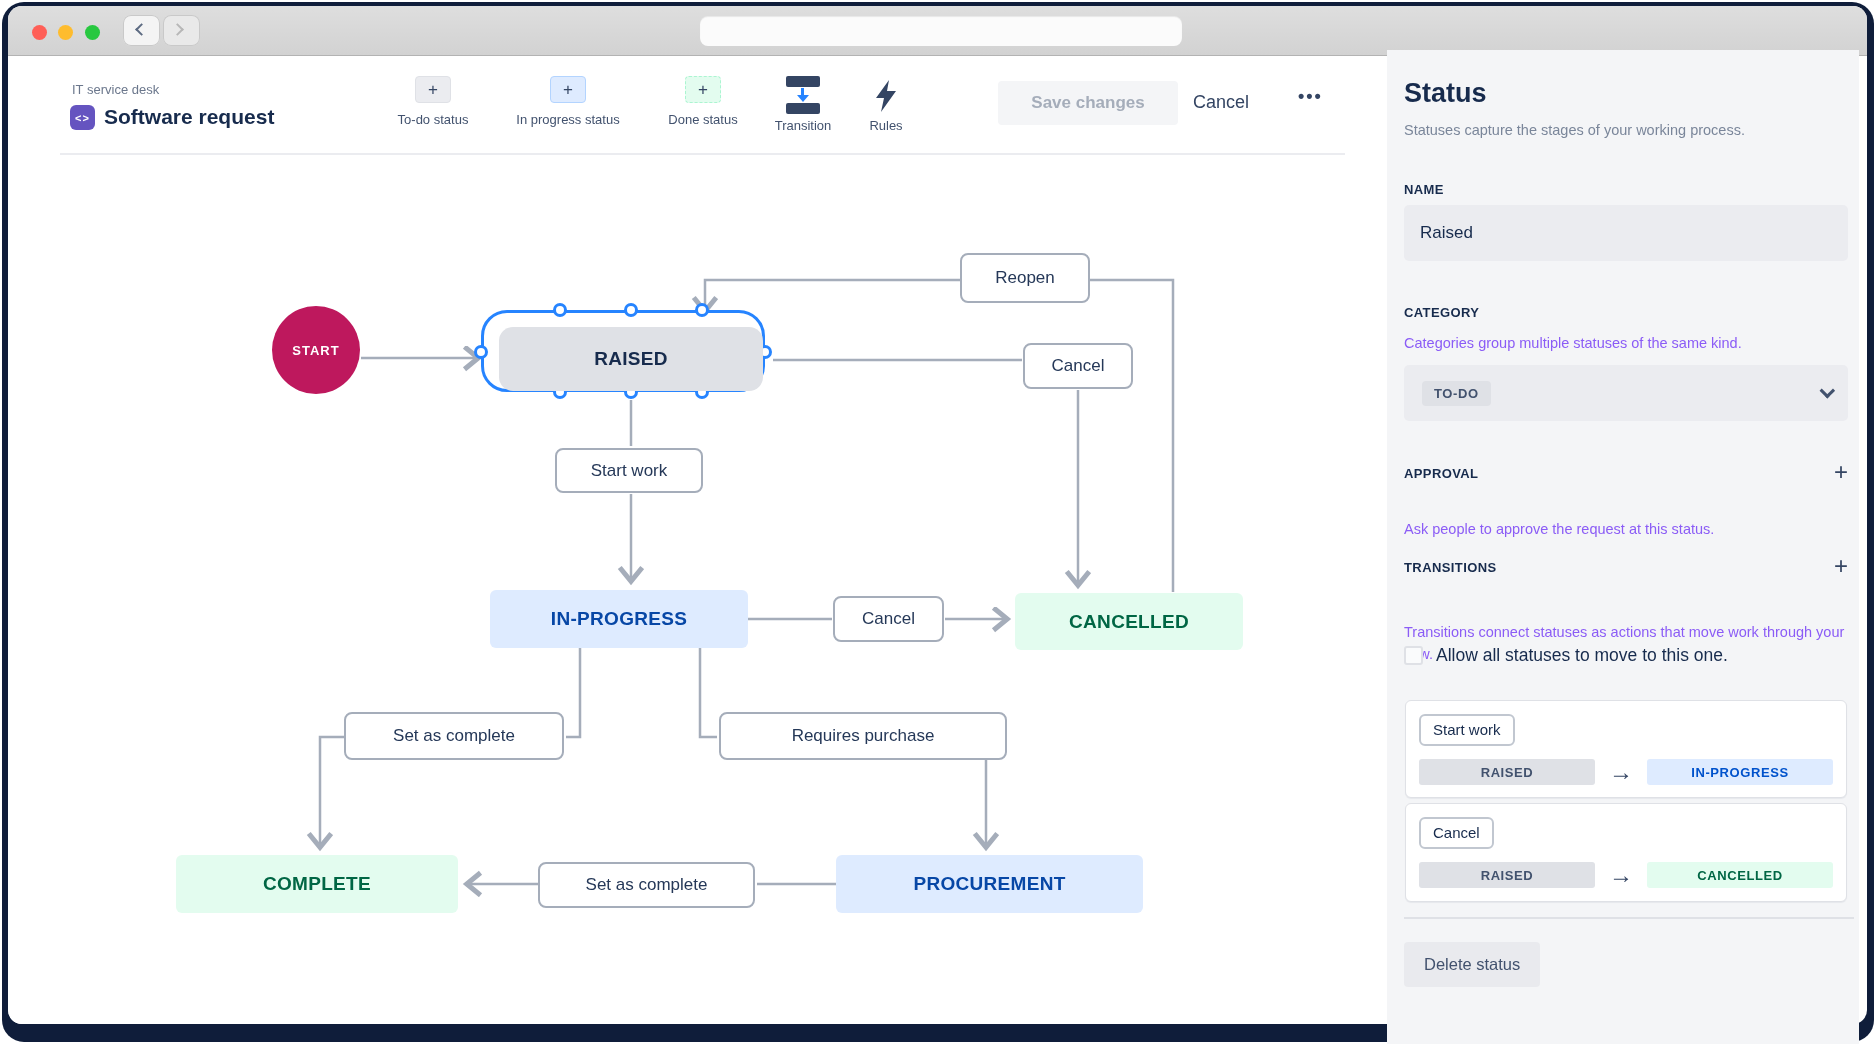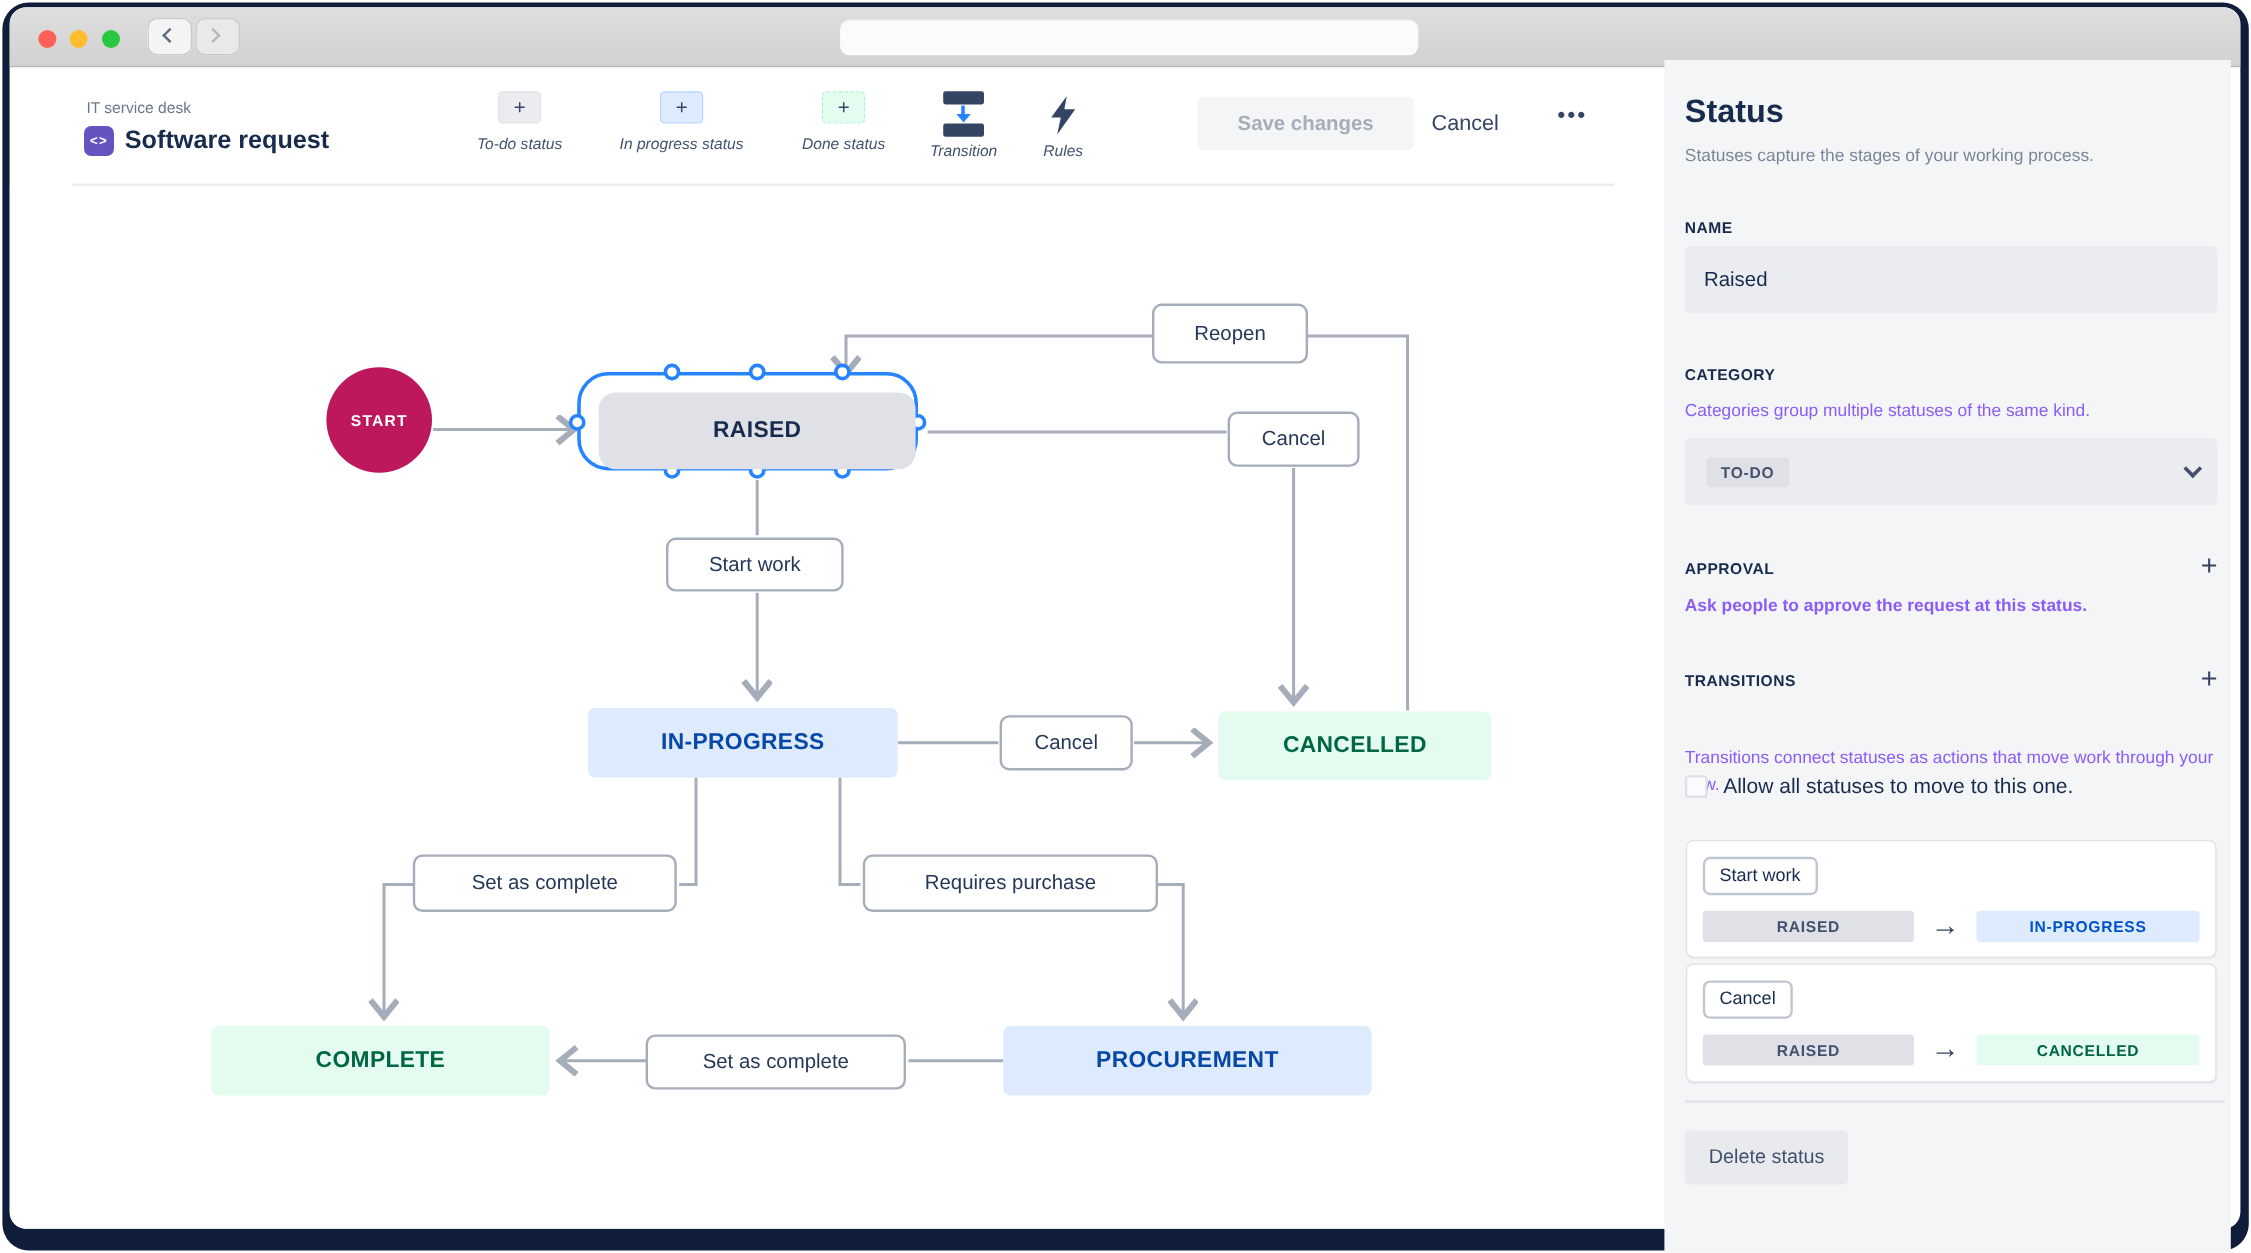--- a/index.html
+++ b/index.html
@@ -22,21 +22,21 @@
 
   
   .proj-label { position:absolute; left:64px; top:76px; font-size:13px; color:#6b778c; }
   .proj-icon { position:absolute; left:62px; top:99px; width:25px; height:25px; border-radius:6px; background:#6554c0; color:#fff; font-size:11px; font-weight:bold; display:flex; align-items:center; justify-content:center; letter-spacing:1px; }
   .proj-title { position:absolute; left:96px; top:99px; font-size:21px; font-weight:bold; color:#172b4d; }
   .tool { position:absolute; top:70px; text-align:center; }
   .tool .plusbox { width:36px; height:27px; border-radius:4px; margin:0 auto 9px; display:flex; align-items:center; justify-content:center; font-size:17px; color:#344563; }
   .plusbox.pb-gray { background:#ebecf0; border:1px solid #dfe1e6; }
   .plusbox.pb-blue { background:#deebff; border:1px solid #b3d4ff; }
   .plusbox.pb-green { background:#e3fcef; border:1px dashed #abf5d1; }
-  .tool .tlbl { font-size:13px; color:#42526e; white-space:nowrap;font-style:italic; }
+  .tool .tlbl { font-size:13px; color:#42526e; white-space:nowrap; }
   .trans-icon { width:34px; height:38px; margin:0 auto 4px; position:relative; }
   .trans-icon .bar { position:absolute; left:0; width:34px; height:11px; border-radius:2px; background:#344563; }
   .trans-icon .bar.b2 { bottom:0; }
   .trans-icon .stem { position:absolute; left:15px; top:12px; width:3px; height:8px; background:#2684ff; }
   .trans-icon .tip { position:absolute; left:11px; top:19px; width:0; height:0; border-left:6px solid transparent; border-right:6px solid transparent; border-top:7px solid #2684ff; }
   .bolt-icon { width:34px; height:40px; margin:0 auto 2px; display:flex; align-items:center; justify-content:center; }
   .save-btn { position:absolute; left:990px; top:75px; width:180px; height:44px; background:#f4f5f7; border:none; border-radius:4px; font-size:17px; font-weight:bold; color:#a5adba; font-family:"Liberation Sans",sans-serif; }
   .cancel-link { position:absolute; left:1185px; top:86px; font-size:18px; color:#344563; cursor:pointer; }
   .more-btn { position:absolute; left:1290px; top:80px; font-size:18px; font-weight:bold; letter-spacing:2px; color:#344563; cursor:pointer; }
   .hdr-divider { position:absolute; left:52px; top:147px; width:1285px; height:2px; background:#ebecf0; }
@@ -182,40 +182,40 @@
   <div class="node n-blue" style="left:490px; top:590px; width:258px; height:58px;">IN-PROGRESS</div>
   <div class="node n-green" style="left:1015px; top:593px; width:228px; height:57px;">CANCELLED</div>
   <div class="node n-blue" style="left:836px; top:855px; width:307px; height:58px;">PROCUREMENT</div>
   <div class="node n-green" style="left:176px; top:855px; width:282px; height:58px;">COMPLETE</div>
 
   <div class="tlabel" style="left:960px; top:253px; width:130px; height:50px;">Reopen</div>
   <div class="tlabel" style="left:1023px; top:343px; width:110px; height:46px;">Cancel</div>
   <div class="tlabel" style="left:555px; top:448px; width:148px; height:45px;">Start work</div>
   <div class="tlabel" style="left:833px; top:596px; width:111px; height:46px;">Cancel</div>
   <div class="tlabel" style="left:344px; top:712px; width:220px; height:48px;">Set as complete</div>
-  <div class="tlabel" style="left:719px; top:712px; width:246px; height:48px;">Requires purchase</div>
+  <div class="tlabel" style="left:719px; top:712px; width:288px; height:48px;">Requires purchase</div>
   <div class="tlabel" style="left:538px; top:862px; width:217px; height:46px;">Set as complete</div>
 
   <div class="panel"></div>
   <div class="p-title">Status</div>
   <div class="p-sub">Statuses capture the stages of your working process.</div>
 
   <div class="p-label" style="top:182px;">NAME</div>
   <input class="p-input" value="Raised" style="">
 
   <div class="p-label" style="top:305px;">CATEGORY</div>
   <div class="p-help" style="top:332px;">Categories group multiple statuses of the same kind.</div>
   <div class="p-select">
     <span class="cat-badge">TO-DO</span>
     <span class="chevdown"></span>
   </div>
 
   <div class="p-label" style="top:466px;">APPROVAL</div>
   <div class="p-plus" style="top:458px;">+</div>
-  <div class="p-help" style="top:494px;font-weight:bold;">Ask people to approve the request at this status.</div>
+  <div class="p-help" style="top:518px;">Ask people to approve the request at this status.</div>
 
   <div class="p-label" style="top:560px;">TRANSITIONS</div>
   <div class="p-plus" style="top:552px;">+</div>
   <div class="p-help" style="top:580px; width:452px;margin-top:41px;">Transitions connect statuses as actions that move work through your flow.</div>
 
   <div class="cb-row">
     <span class="cbox"></span>
     <span class="cb-lbl">Allow all statuses to move to this one.</span>
   </div>
 

